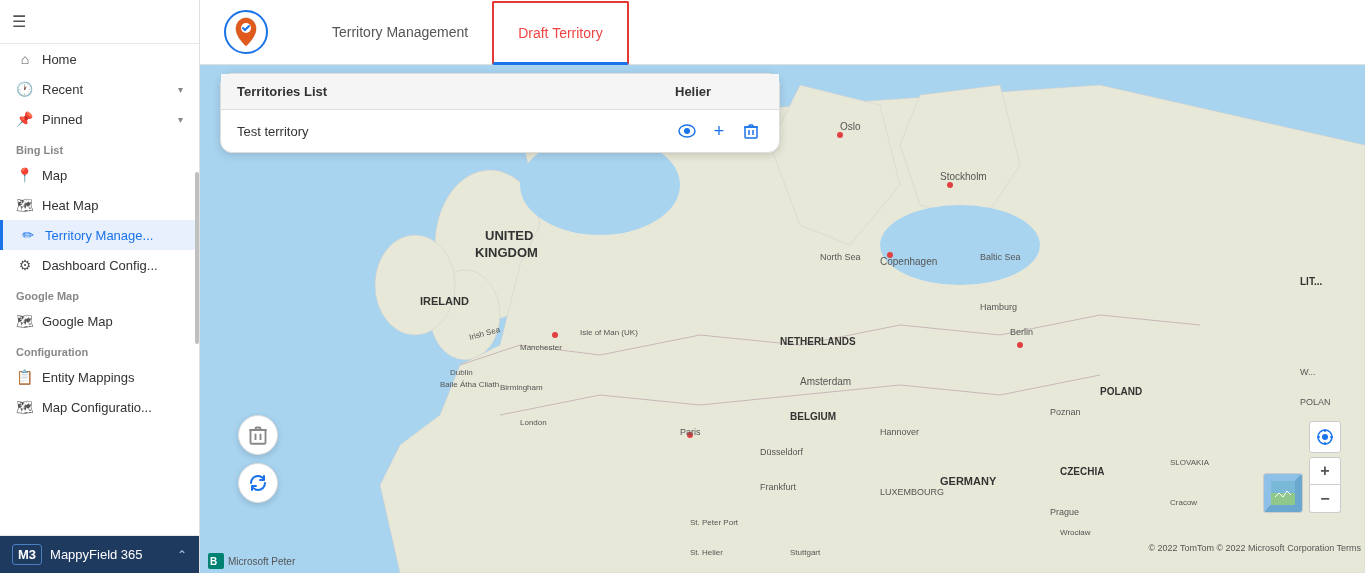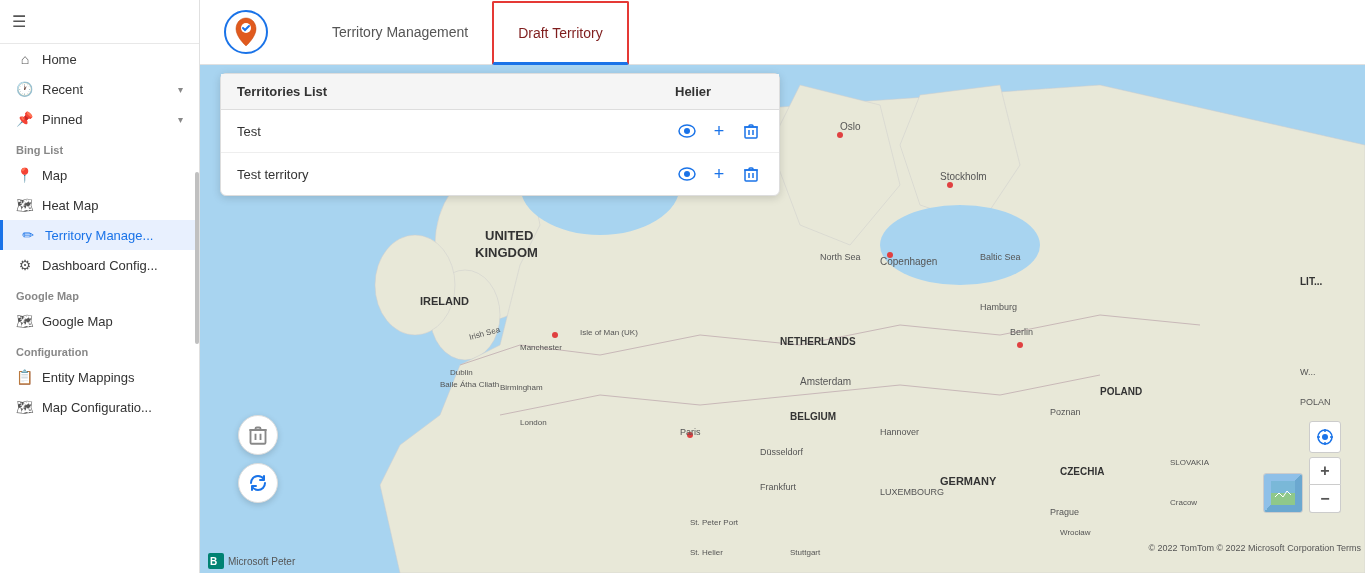--- a/index.html
+++ b/index.html
@@ -133,21 +133,21 @@
       align-items: center;
       font-size: 14px;
       color: #555;
       cursor: pointer;
       border-bottom: 3px solid transparent;
       position: relative;
       top: 1px;
       text-align: right;
     }
     .nav-tab.active {
-      color: #7f1d1d;
+      color: #ef4444;
       border-bottom: 3px solid #1a73e8;
       font-weight: 500;
       border: 2px solid #e53935;
       border-bottom: 3px solid #1a73e8;
       border-radius: 2px;
     }
 
     
     .map-container {
       flex: 1;
@@ -157,21 +157,21 @@
     }
 
     
     .territory-panel {
       position: absolute;
       top: 8px;
       left: 20px;
       width: 560px;
       background: #fff;
       border: 1px solid #ddd;
-      border-radius: 6px;
+      border-radius: 12px;
       box-shadow: 0 2px 8px rgba(0,0,0,0.15);
       z-index: 10;
     }
     .territory-table {
       width: 100%;
       border-collapse: collapse;
     }
     .territory-table th {
       text-align: left;
       padding: 10px 16px;
@@ -389,20 +389,25 @@
       <span class="item-icon">📋</span>
       <span>Entity Mappings</span>
     </div>
     <div class="sidebar-item">
       <span class="item-icon">🗺</span>
       <span>Map Configuratio...</span>
     </div>
   </div>
 
   <div style="flex:1;"></div>
+  <div class="sidebar-footer">
+    <span class="sidebar-footer-badge">M3</span>
+    <span class="sidebar-footer-label">MappyField 365</span>
+    <span class="sidebar-footer-chevron">⌃</span>
+  </div>
   <div class="sidebar-scroll-thumb"></div>
 </div>
 
 <div class="main-area">
 
   <div class="topbar">
     <div class="logo-area">
       <div class="logo-circle">
         <svg width="28" height="32" viewBox="0 0 28 32">
           <path d="M14 2 C8 2 4 7 4 13 C4 21 14 30 14 30 C14 30 24 21 24 13 C24 7 20 2 14 2 Z" fill="#e05a1e" stroke="#c0440a" stroke-width="0.5"></path>
@@ -497,42 +502,20 @@
     <div class="territory-panel">
       <table class="territory-table">
         <thead>
           <tr>
             <th>Territories List</th>
             <th>Helier</th>
           </tr>
         </thead>
         <tbody>
           <tr>
-            <td>Test</td>
-            <td>
-              <div class="action-icons">
-                <span class="action-btn eye" title="View">
-                  <svg width="18" height="14" viewBox="0 0 18 14" fill="none">
-                      <ellipse cx="9" cy="7" rx="8" ry="6" stroke="#1a73e8" stroke-width="1.5"></ellipse>
-                      <circle cx="9" cy="7" r="3" fill="#1a73e8"></circle>
-                    </svg>
-                </span>
-                <span class="action-btn plus" title="Add">+</span>
-                <span class="action-btn trash" title="Delete">
-                  <svg width="14" height="16" viewBox="0 0 14 16" fill="none">
-                      <rect x="1" y="4" width="12" height="11" rx="1" stroke="#1a73e8" stroke-width="1.5"></rect>
-                      <path d="M5 4V3C5 2.4 5.4 2 6 2H8C8.6 2 9 2.4 9 3V4" stroke="#1a73e8" stroke-width="1.5"></path>
-                      <path d="M0 4H14" stroke="#1a73e8" stroke-width="1.5"></path>
-                      <path d="M5 7V12M9 7V12" stroke="#1a73e8" stroke-width="1.5"></path>
-                    </svg>
-                </span>
-              </div>
-            </td>
-          </tr>
-          <tr>
             <td>Test territory</td>
             <td>
               <div class="action-icons">
                 <span class="action-btn eye" title="View">
                   <svg width="18" height="14" viewBox="0 0 18 14" fill="none">
                       <ellipse cx="9" cy="7" rx="8" ry="6" stroke="#1a73e8" stroke-width="1.5"></ellipse>
                       <circle cx="9" cy="7" r="3" fill="#1a73e8"></circle>
                     </svg>
                 </span>
                 <span class="action-btn plus" title="Add">+</span>

